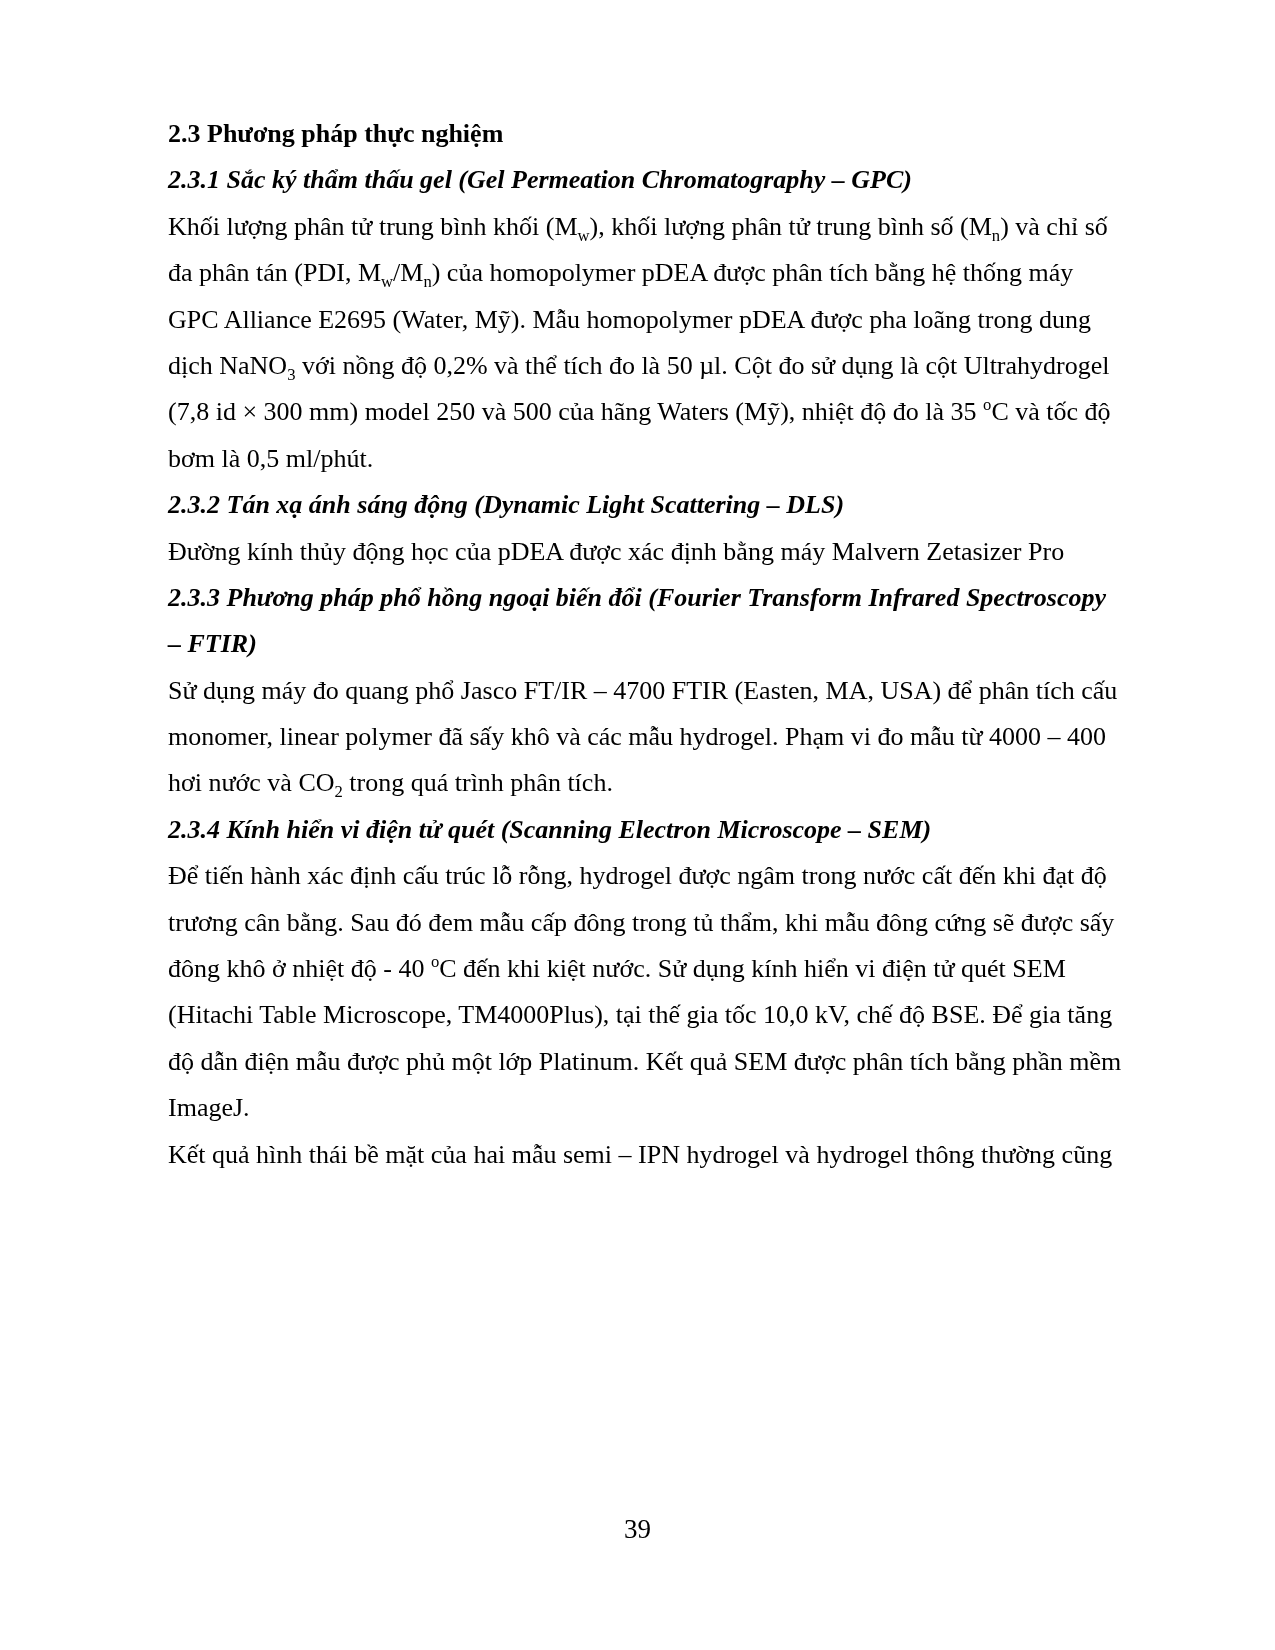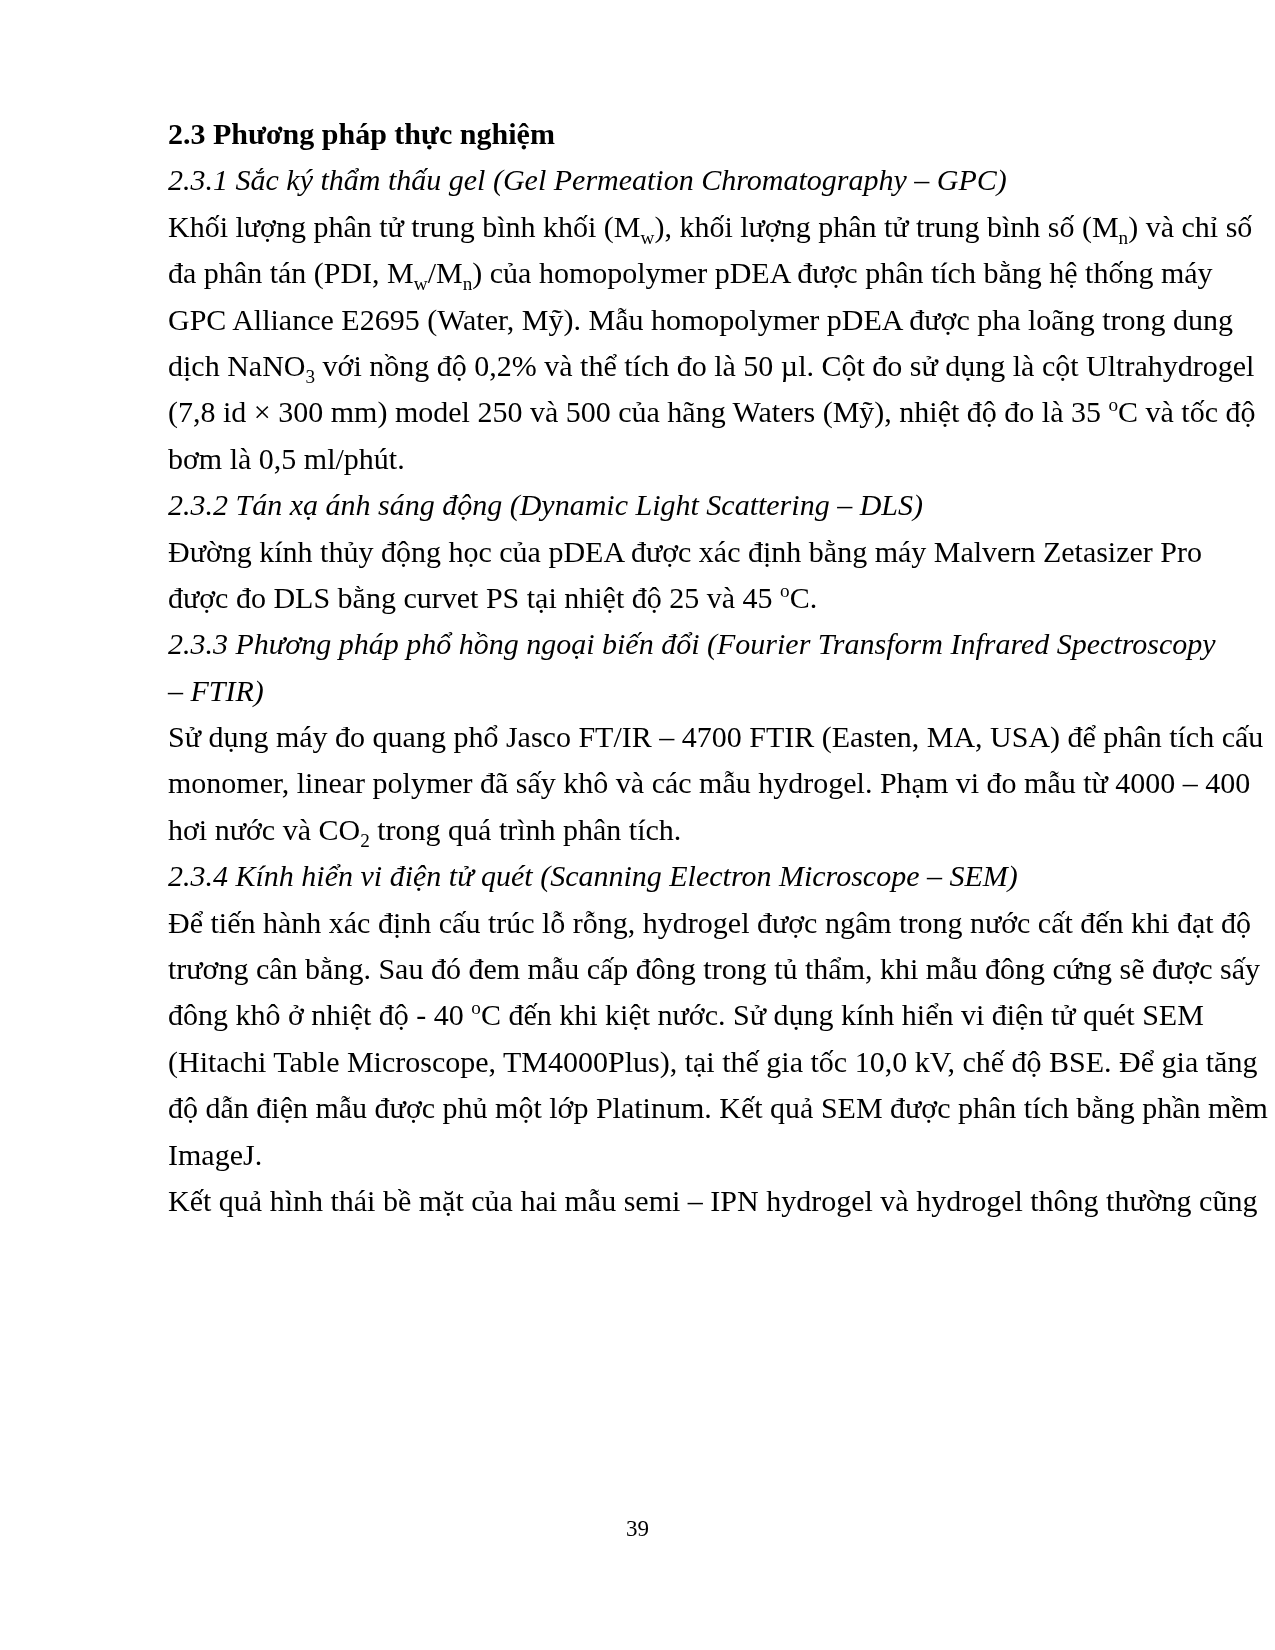--- a/index.html
+++ b/index.html
@@ -15,36 +15,36 @@
     position: absolute; inset: 0;
     background: #ffffff;
   }
   .content {
     position: absolute;
     left: 168px; top: 111px;
     width: 989px;
   }
   .block { margin: 0; padding: 0; }
   .line {
-    font-size: 30px;
+    font-size: 26px;
     line-height: 46.4px;
     height: 46.4px;
     white-space: nowrap;
     text-align: left;
   }
   .h1 .line { font-weight: bold; }
-  .h2 .line { font-weight: normal; font-style: italic; }
+  .h2 .line { font-weight: bold; font-style: italic; }
   .sub { font-size: 0.64em; vertical-align: sub;   line-height: 0; }
   .sup { font-size: 0.64em; vertical-align: super; line-height: 0; }
   .footer {
     position: absolute;
     top: 1506px; left: 0;
     width: 100%;
     text-align: center;
-    font-size: 23px;
+    font-size: 27px;
     line-height: 46px;
   }
 </style>
 </head>
 <body>
 
 <div class="page">
   <div class="content" id="content">
       <div class="block h1">
         <div class="line last">2.3 Phương pháp thực nghiệm</div>
@@ -58,21 +58,20 @@
         <div class="line">GPC Alliance E2695 (Water, Mỹ). Mẫu homopolymer pDEA được pha loãng trong dung</div>
         <div class="line">dịch NaNO<span class="sub">3</span> với nồng độ 0,2% và thể tích đo là 50 µl. Cột đo sử dụng là cột Ultrahydrogel</div>
         <div class="line">(7,8 id × 300 mm) model 250 và 500 của hãng Waters (Mỹ), nhiệt độ đo là 35 <span class="sup">o</span>C và tốc độ</div>
         <div class="line last">bơm là 0,5 ml/phút.</div>
       </div>
       <div class="block h2">
         <div class="line last">2.3.2 Tán xạ ánh sáng động (Dynamic Light Scattering – DLS)</div>
       </div>
       <div class="block p">
         <div class="line">Đường kính thủy động học của pDEA được xác định bằng máy Malvern Zetasizer Pro</div>
-        <div class="line last">được đo DLS bằng curvet PS tại nhiệt độ 25 và 45 <span class="sup">o</span>C.</div>
       </div>
       <div class="block h2">
         <div class="line">2.3.3 Phương pháp phổ hồng ngoại biến đổi (Fourier Transform Infrared Spectroscopy</div>
         <div class="line last">– FTIR)</div>
       </div>
       <div class="block p">
         <div class="line">Sử dụng máy đo quang phổ Jasco FT/IR – 4700 FTIR (Easten, MA, USA) để phân tích cấu</div>
         <div class="line">monomer, linear polymer đã sấy khô và các mẫu hydrogel. Phạm vi đo mẫu từ 4000 – 400</div>
         <div class="line last">hơi nước và CO<span class="sub">2</span> trong quá trình phân tích.</div>
       </div>

